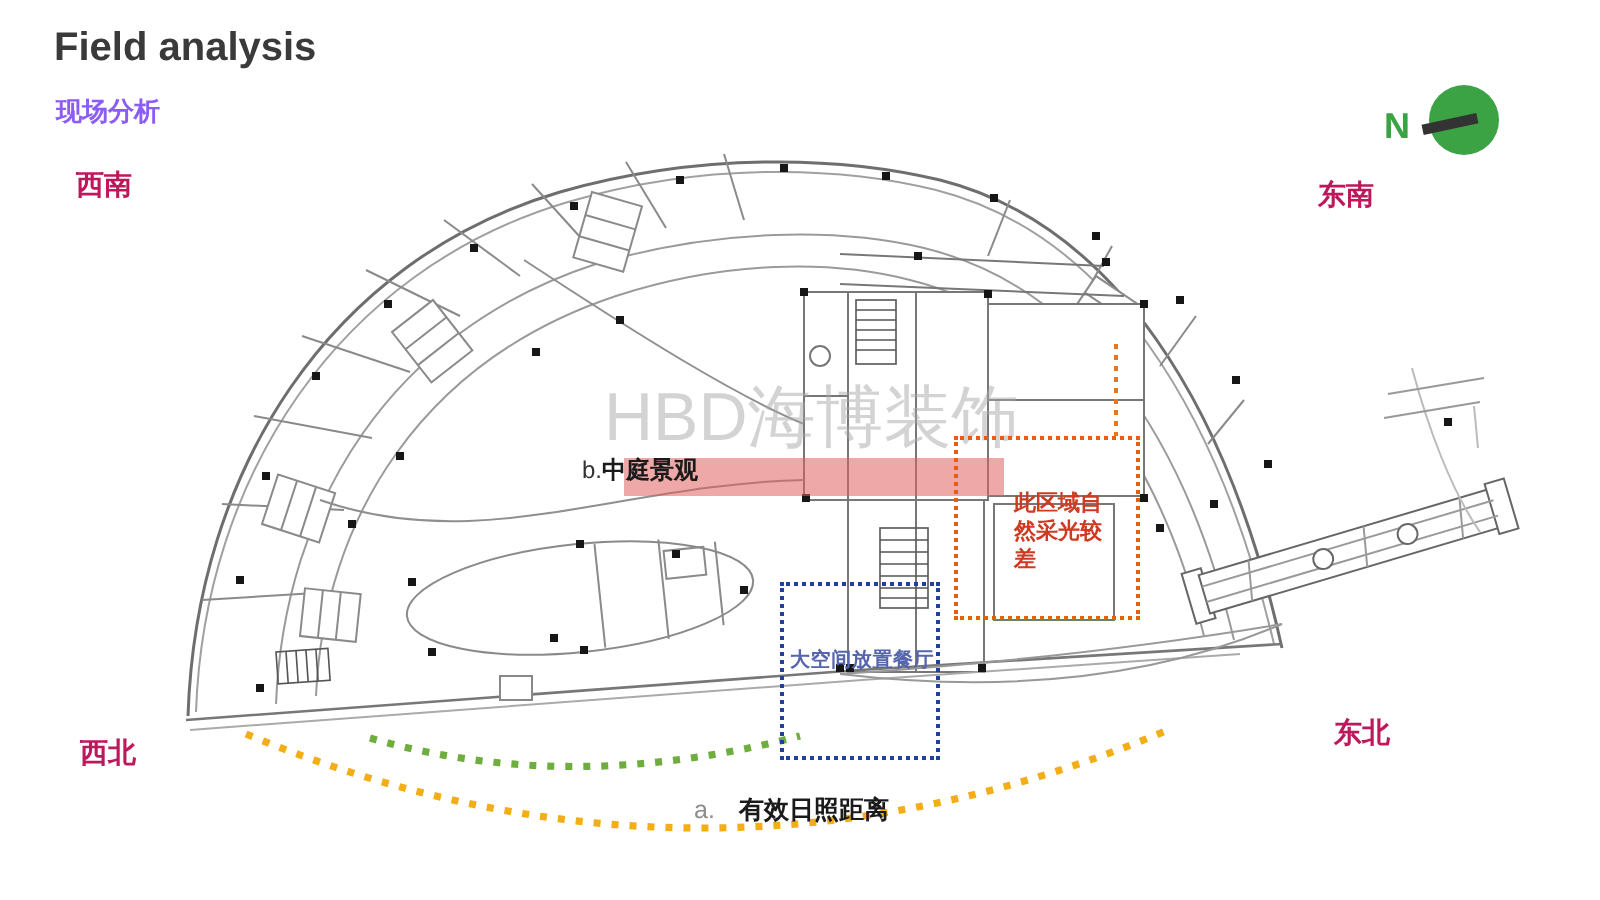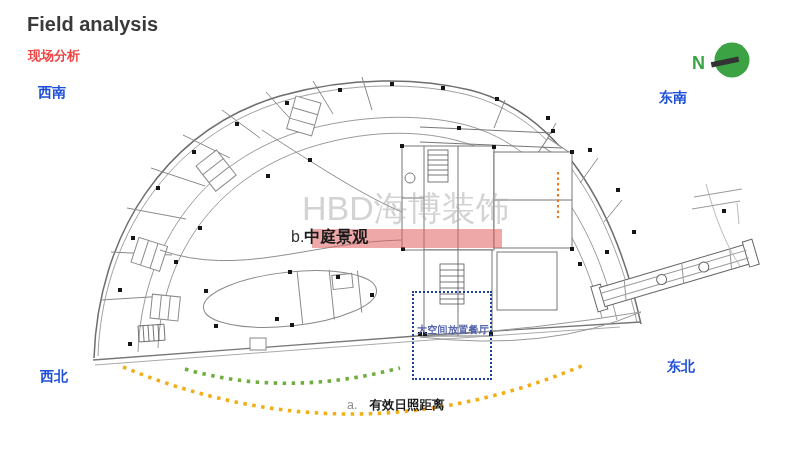--- a/index.html
+++ b/index.html
@@ -1,46 +1,46 @@
 <!DOCTYPE html>
 <html><head>
 <meta charset="utf-8">
 <style>
   html,body{margin:0;padding:0;background:#fff;}
   .stage{position:relative;width:800px;height:450px;background:#fff;overflow:hidden;
          font-family:"Liberation Sans", sans-serif;}
   .plan-svg{position:absolute;left:0;top:0;width:800px;height:450px;}
 
   .title{position:absolute;left:27px;top:13px;font-size:20px;font-weight:700;color:#3a3a3a;}
-  .subtitle{position:absolute;left:28px;top:47px;font-size:13px;font-weight:700;color:#ef4444;}
-
-  .dir{position:absolute;font-size:14px;font-weight:700;color:#1d4ed8;white-space:nowrap;}
+  .subtitle{position:absolute;left:28px;top:47px;font-size:13px;font-weight:700;color:#8b5cf6;}
+
+  .dir{position:absolute;font-size:14px;font-weight:700;color:#be185d;white-space:nowrap;}
   .dir.sw{left:38px;top:84px;}
   .dir.se{left:659px;top:89px;}
   .dir.nw{left:40px;top:368px;}
   .dir.ne{left:667px;top:358px;}
 
   .compass{position:absolute;left:670px;top:33px;width:100px;height:56px;}
 
   .wm-brand{position:absolute;left:302px;top:186px;font-size:34px;font-weight:400;
             color:rgba(168,168,168,.5);white-space:nowrap;letter-spacing:0;}
   .wm-band{position:absolute;left:312px;top:229px;width:190px;height:19px;background:rgba(226,96,96,.55);}
   .wm-url{position:absolute;left:315px;top:226px;font-size:22px;color:rgba(255,246,246,.88);
           white-space:nowrap;letter-spacing:1px;}
 
   .note-box{position:absolute;box-sizing:border-box;}
   .box-orange{left:144px;top:166px;width:107px;height:76px;border:2px dashed #e87c1e;}
   .box-orange .txt{margin:12px 0 0 4px;width:98px;font-size:9.5px;font-weight:700;color:#cf3a22;
                    line-height:15.5px;letter-spacing:.2px;}
   .box-red{left:477px;top:218px;width:93px;height:92px;border:2px dotted #e85c18;}
   .box-red .txt{margin:25px 0 0 28px;width:48px;font-size:11px;font-weight:700;color:#cf3a22;line-height:14px;}
-  .box-blue{left:412px;top:291px;width:80px;height:89px;border:2px dotted #2040a0;}
+  .box-blue{left:390px;top:291px;width:80px;height:89px;border:2px dotted #2040a0;}
   .box-blue .txt{margin:30px 0 0 3px;width:76px;font-size:10px;font-weight:700;color:#5565ae;letter-spacing:.3px;}
 
-  .atrium-label{position:absolute;left:291px;top:227px;font-size:16px;white-space:nowrap;color:#222;text-align:right;}
+  .atrium-label{position:absolute;left:291px;top:227px;font-size:12px;white-space:nowrap;color:#222;text-align:right;}
   .atrium-label .pre{font-weight:400;color:#333;}
   .atrium-label .lab{font-weight:700;color:#1a1a1a;}
   .sun-label{position:absolute;left:347px;top:397px;font-size:12.5px;white-space:nowrap;}
   .sun-label .pre{color:#8d8d8d;}
   .sun-label .lab{font-weight:700;color:#1a1a1a;margin-left:12px;}
 </style>
 </head>
 <body>
 
 <div class="stage">
@@ -242,20 +242,23 @@
 
   <div class="compass">
     <svg viewBox="0 0 100 56" width="100" height="56">
       <circle cx="62" cy="27" r="17.5" fill="#3ca344"></circle>
       <rect x="-14" y="-2.6" width="28" height="5.2" fill="#333" transform="translate(55,29) rotate(-12)"></rect>
       <text x="22" y="36" font-size="18" font-weight="bold" fill="#3ca344">N</text>
     </svg>
   </div>
 
 
+  <div class="note-box box-red">
+    <div class="txt">此区域自然采光较差</div>
+  </div>
 
   <div class="note-box box-blue">
     <div class="txt">大空间放置餐厅</div>
   </div>
 
   <div class="atrium-label">
     <span class="pre">b.</span><span class="lab">中庭景观</span>
   </div>
 
   <div class="sun-label">

